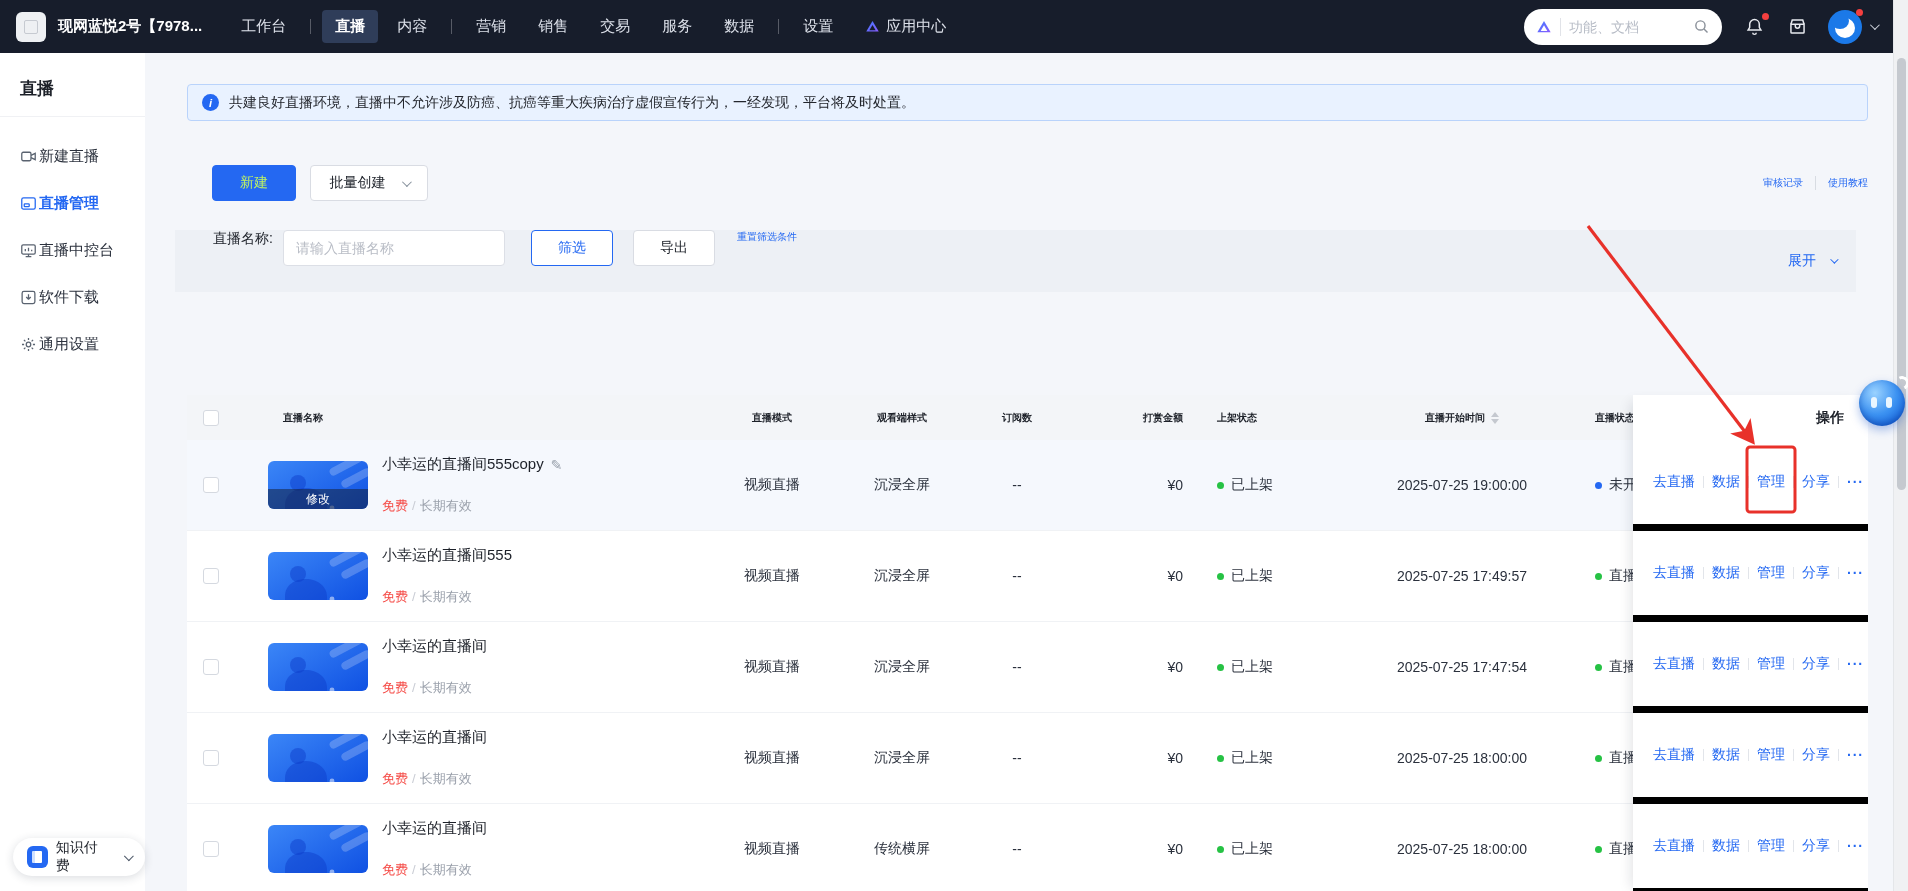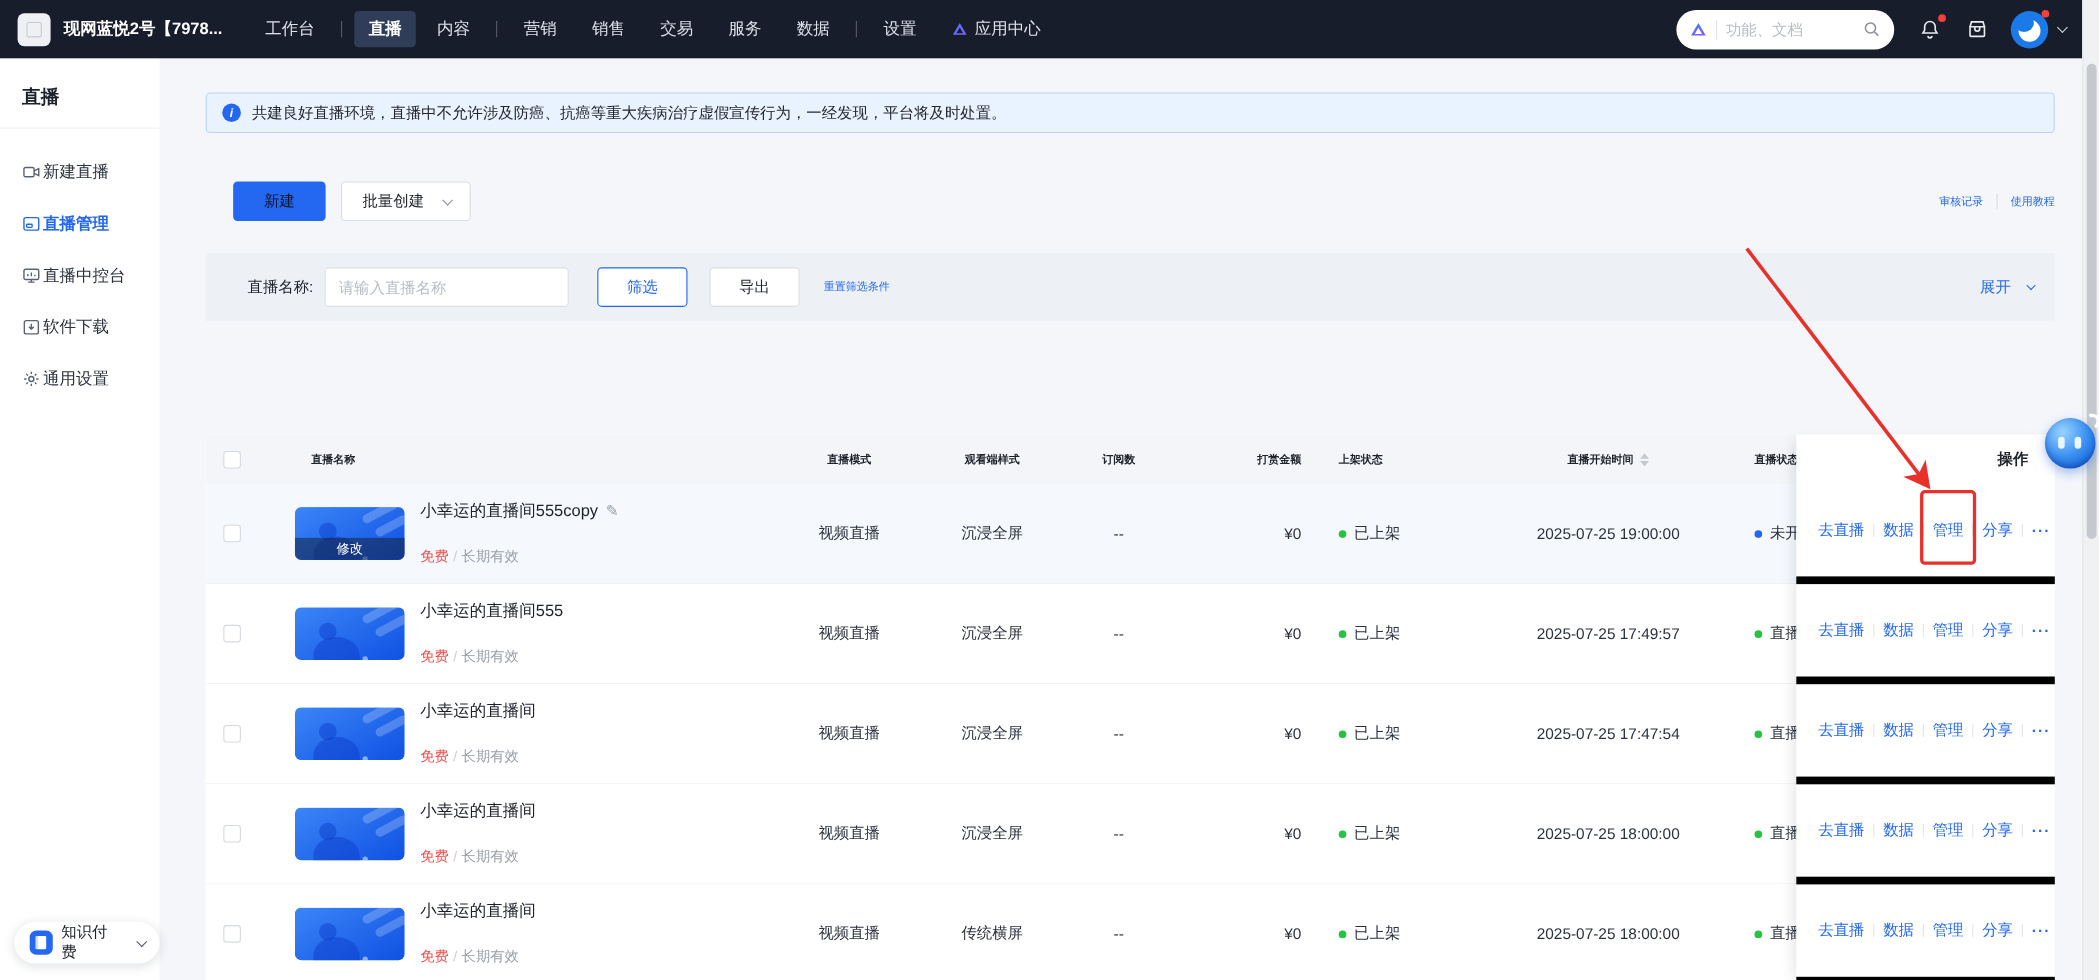--- a/index.html
+++ b/index.html
@@ -55,29 +55,29 @@
   .main { position:absolute; left:145px; top:53px; width:1748px; height:838px; overflow:hidden; background:#f4f6fa; }
   .banner { position:absolute; left:42px; top:31px; width:1681px; height:37px; background:#e9f2ff;
             border:1px solid #b9d3fb; border-radius:4px; display:flex; align-items:center; padding:0 14px; gap:10px; }
   .info-ic { width:17px; height:17px; border-radius:50%; background:#2468f2; color:#fff; font-size:11px; font-weight:bold;
              font-style:italic; display:flex; align-items:center; justify-content:center; flex:0 0 auto; }
   .banner span.txt { font-size:14px; color:#23262d; }
 
   .toolbar { position:absolute; left:42px; top:112px; width:1681px; height:36px; display:flex; align-items:center; padding-left:25px; }
   .btn { height:36px; border-radius:4px; font-size:14px; display:inline-flex; align-items:center; justify-content:center;
          cursor:pointer; background:#fff; border:1px solid #d9dce3; color:#1d2129; }
-  .btn-primary { background:#2468f2; border-color:#2468f2; color:#0f172a; width:84px; }
+  .btn-primary { background:#2468f2; border-color:#2468f2; color:#bef264; width:84px; }
   .btn-batch { width:118px; margin-left:14px; gap:8px; }
   .btn .chev { border-color:#86909c; }
   .toolbar-links { margin-left:auto; display:flex; align-items:center; gap:12px; }
   a.blue, .blue-link { color:#2468f2; font-size:10px; text-decoration:none; cursor:pointer; white-space:nowrap; }
   .vdiv { width:1px; height:14px; background:#d8dce2; }
 
-  .filterbar { position:absolute; left:42px; top:177px; width:1681px; height:62px; background:#edf0f5;
-               display:flex; align-items:center; padding:0 20px 0 38px; }
+  .filterbar { position:absolute; left:30px; top:177px; width:1681px; height:62px; background:#edf0f5;
+               display:flex; padding:0 20px 0 38px; }
   .filterbar .flabel { font-size:14px; color:#1d2129; }
   .filterbar input { width:222px; height:36px; border:1px solid #dcdfe6; border-radius:4px; margin-left:10px;
                      padding:0 12px; font-size:14px; outline:none; background:#fff; }
   .filterbar input::placeholder { color:#b9bdc6; }
   .btn-filter { width:82px; margin-left:26px; border-color:#2468f2; color:#2468f2; }
   .btn-export { width:82px; margin-left:20px; }
   .filterbar .reset { margin-left:22px; }
   .expand { margin-left:auto; display:flex; align-items:center; gap:6px; color:#2468f2; font-size:14px; cursor:pointer; }
   .expand .chev { border-color:#2468f2; width:6px; height:6px; }
 

